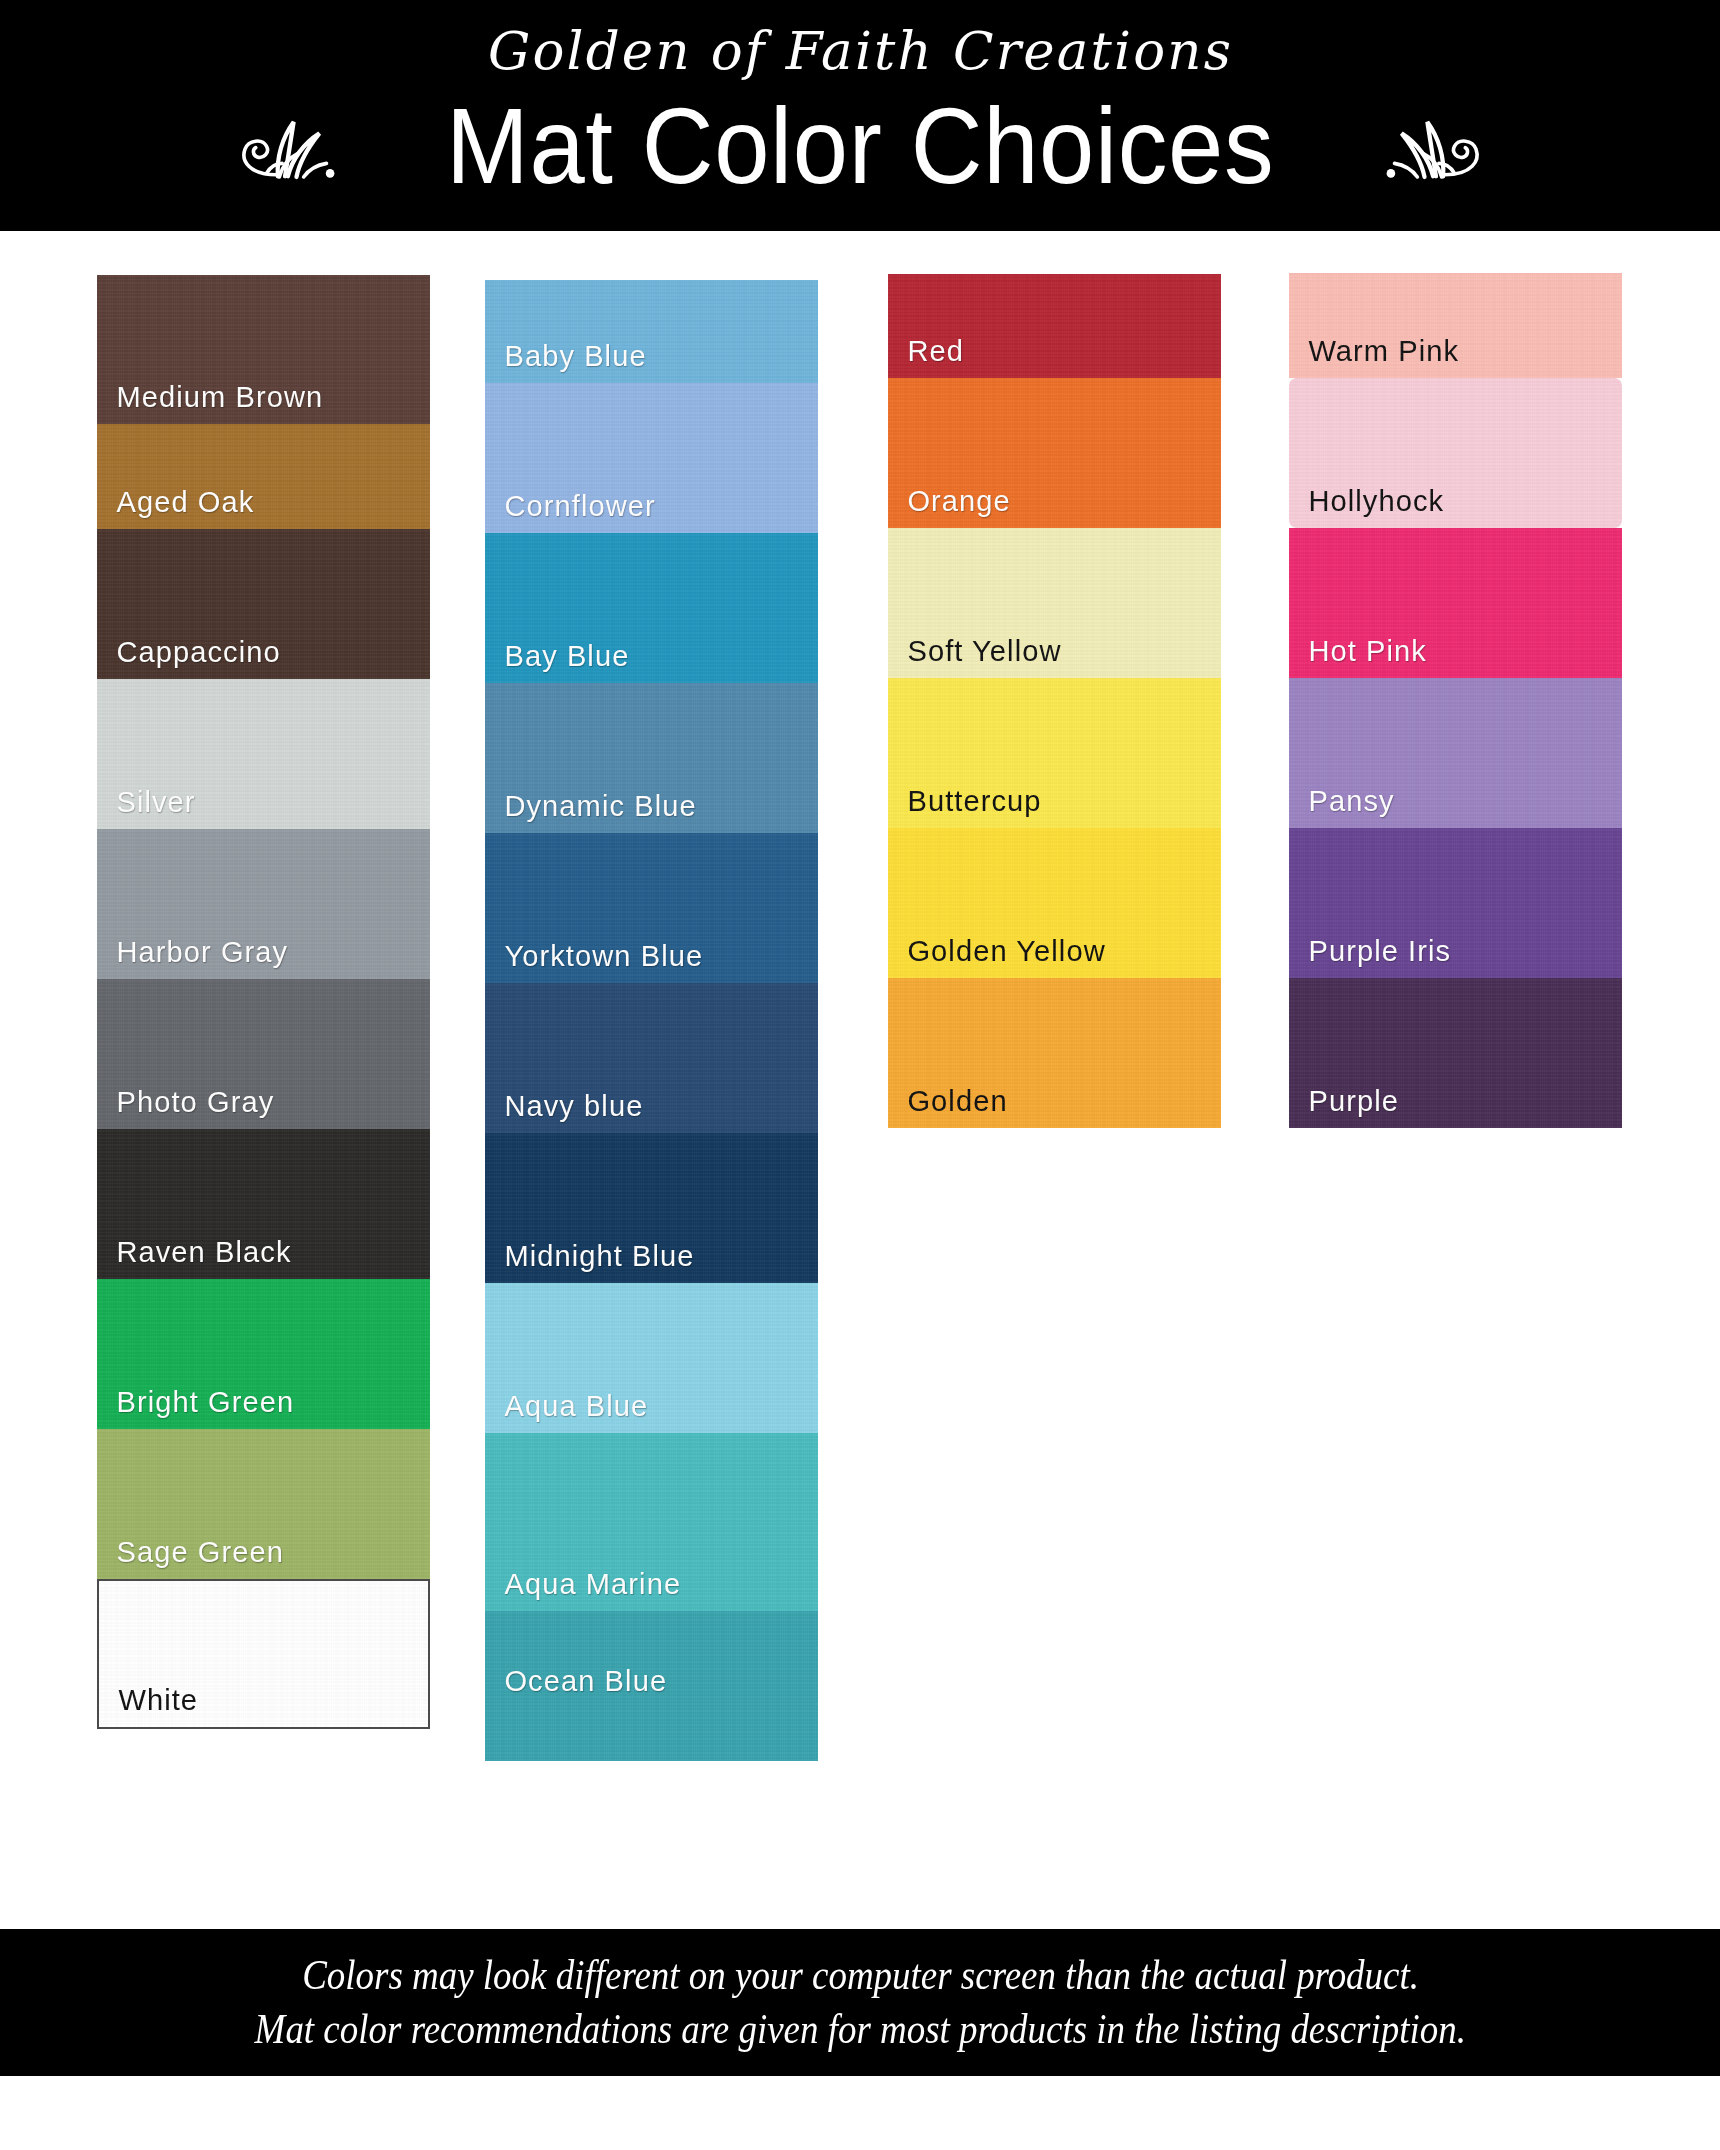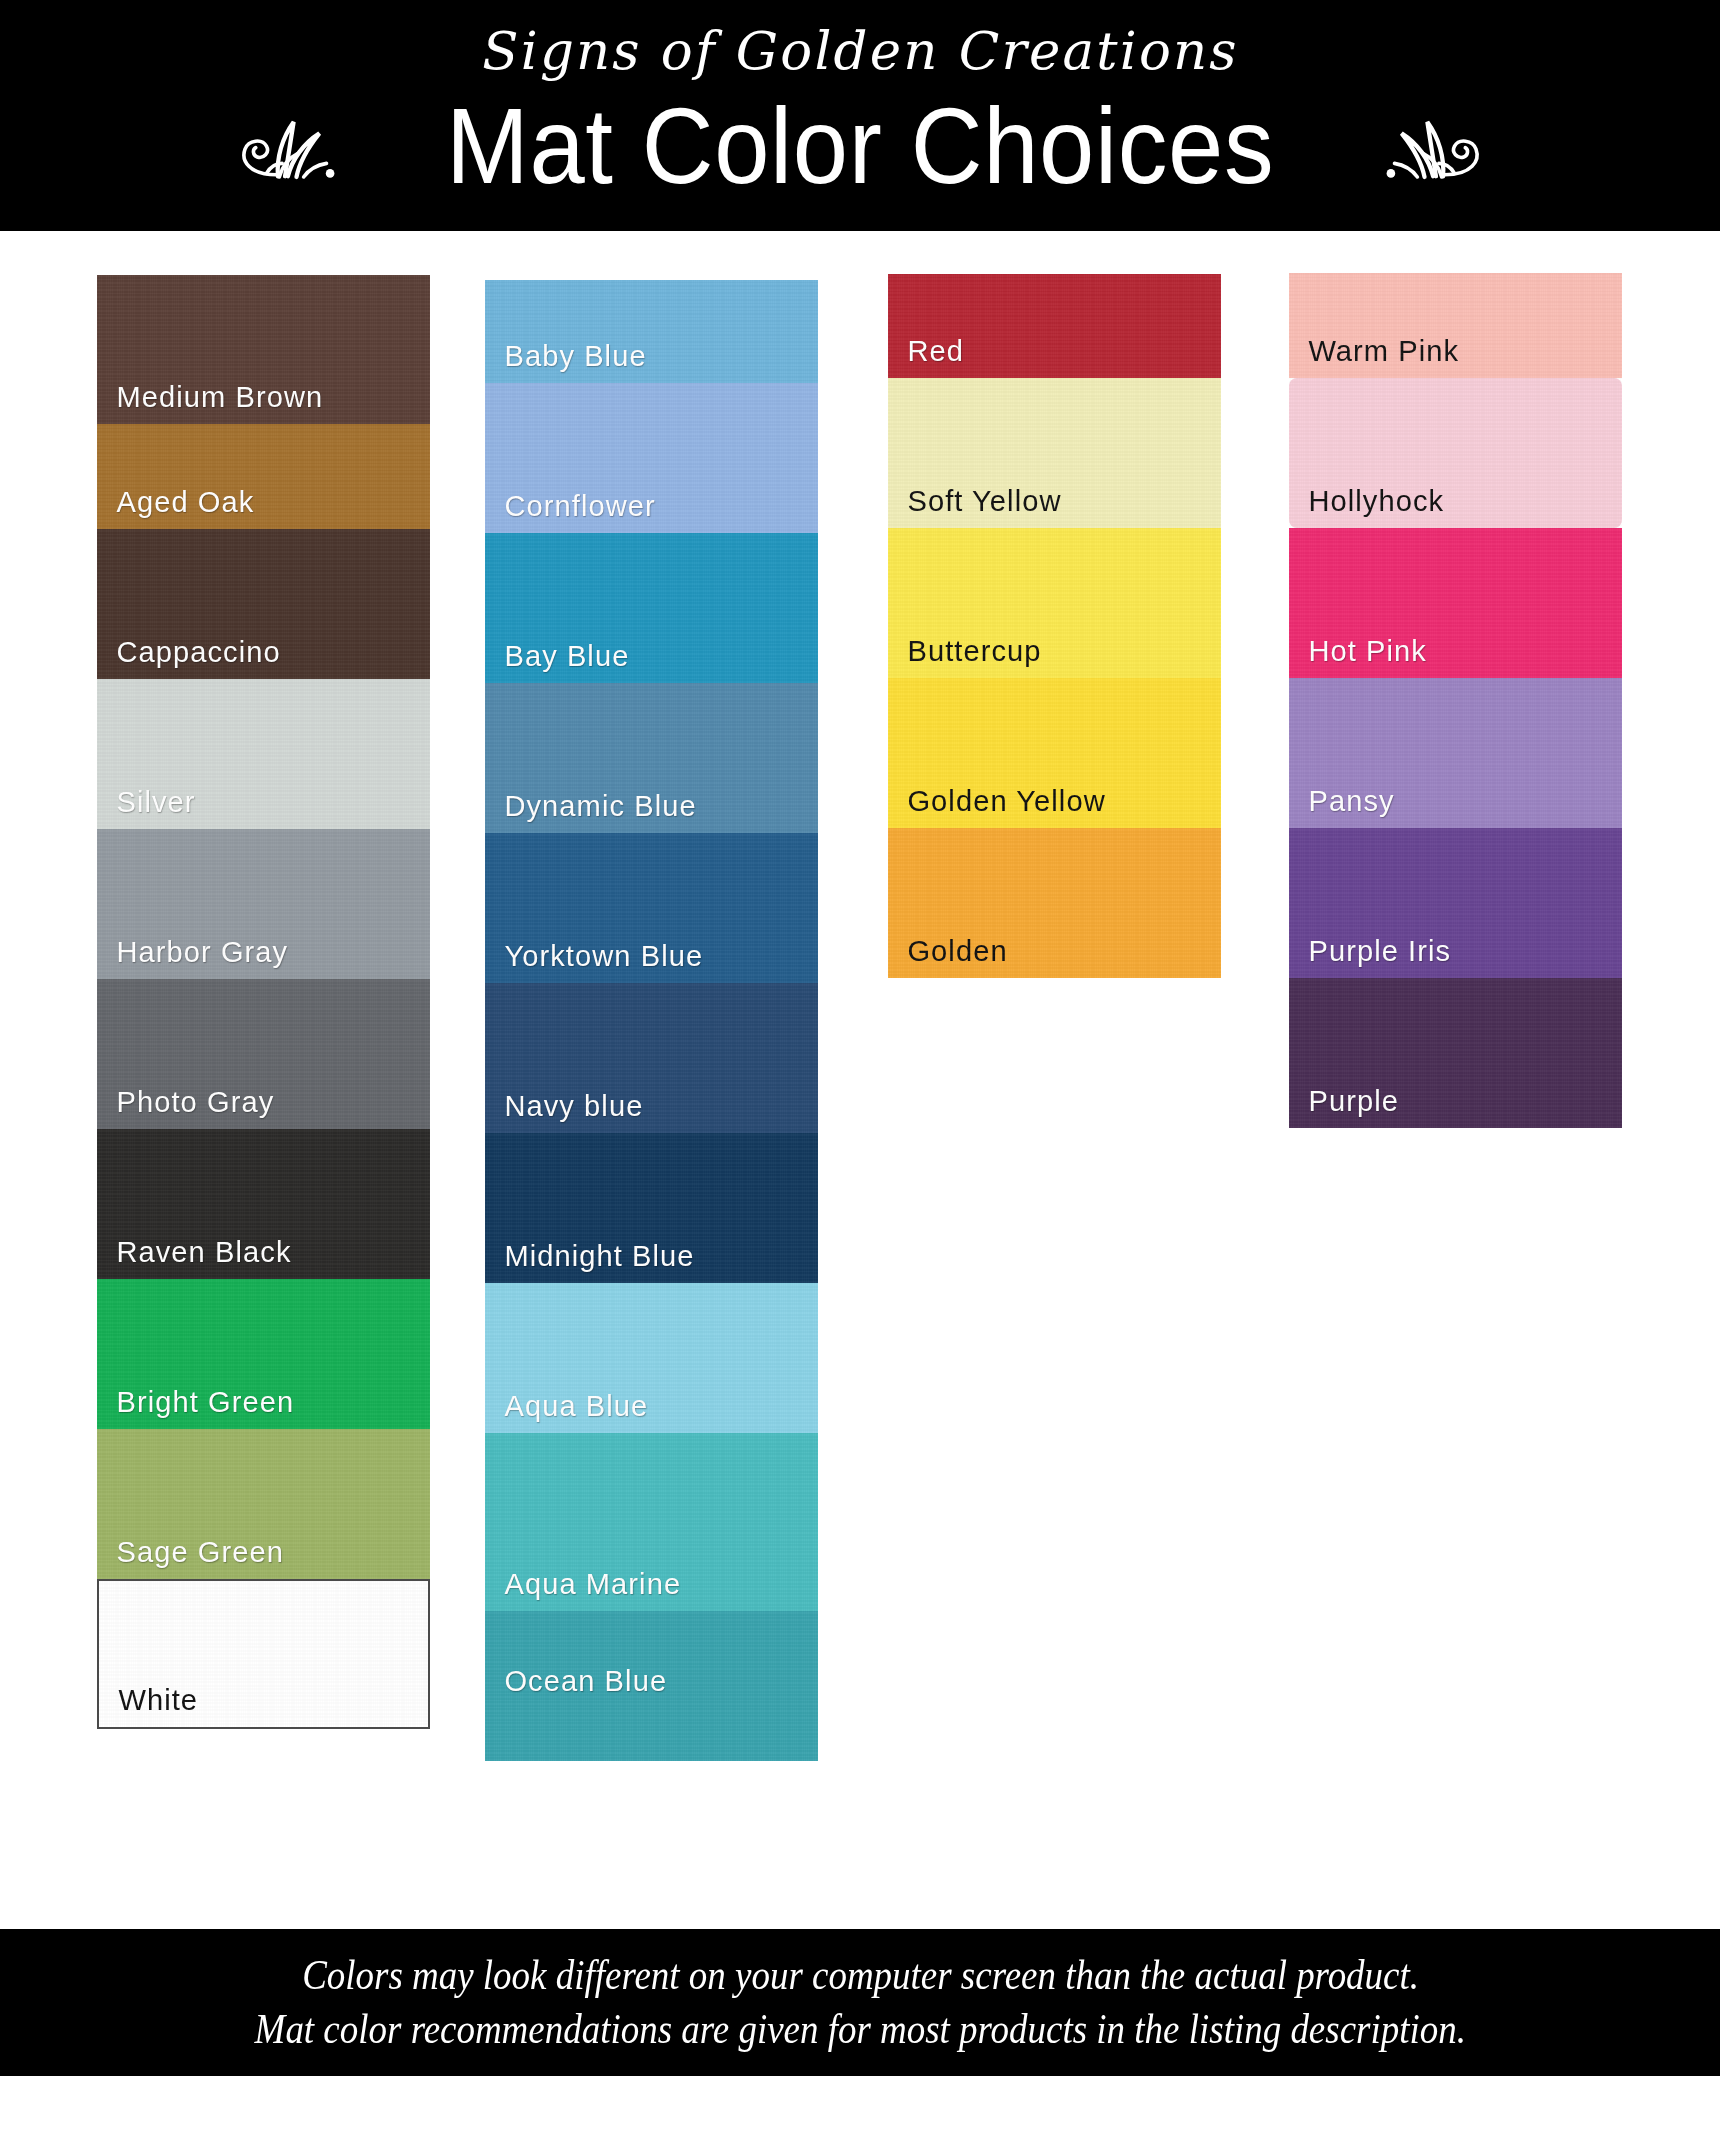--- a/index.html
+++ b/index.html
@@ -129,21 +129,21 @@
     font-size: 42px;
     line-height: 1.28;
     white-space: nowrap;
     transform: scaleX(0.88);
   }
 </style>
 </head>
 <body>
 
 <div id="header-banner">
-  <div id="brand-script">Signs of Golden Creations</div>
+  <div id="brand-script">Golden of Faith Creations</div>
   <div id="title-row">
     <span class="flourish">
       <svg width="143" height="79" viewBox="0 0 200 110" aria-hidden="true">
         <g fill="none" stroke="#ffffff" stroke-width="5" stroke-linecap="round">
           <path d="M58 96 C20 96 8 76 14 60 C19 47 38 45 44 56 C49 65 40 74 31 71 C25 69 24 61 29 58"></path>
           <path d="M60 98 C58 72 66 44 82 22 C78 48 74 72 70 98" stroke-width="6"></path>
           <path d="M74 98 C80 74 96 52 118 38 C102 58 90 78 86 99" stroke-width="6"></path>
           <path d="M62 99 C66 84 76 72 88 66"></path>
           <path d="M96 99 C104 88 116 82 128 80"></path>
           <circle cx="133" cy="94" r="6" fill="#ffffff" stroke="none"></circle>
@@ -229,20 +229,23 @@
       <span class="swatch-label label-light" style="color: rgb(255, 255, 255);">Aqua Marine</span>
     </div>
     <div class="swatch" style="background: rgb(58, 163, 174); height: 150px; align-items: center;">
       <span class="swatch-label label-light" style="color: rgb(255, 255, 255);">Ocean Blue</span>
     </div>
   </div>
 <div class="swatch-column" id="column-3">
     <div class="swatch" style="background: rgb(181, 38, 52); height: 104px;">
       <span class="swatch-label label-light" style="color: rgb(255, 255, 255);">Red</span>
     </div>
+    <div class="swatch" style="background: rgb(236, 112, 40); height: 150px;">
+      <span class="swatch-label label-light" style="color: rgb(255, 255, 255);">Orange</span>
+    </div>
     <div class="swatch" style="background: rgb(240, 237, 184); height: 150px;">
       <span class="swatch-label label-dark" style="color: rgb(17, 17, 17);">Soft Yellow</span>
     </div>
     <div class="swatch" style="background: rgb(250, 232, 79); height: 150px;">
       <span class="swatch-label label-dark" style="color: rgb(17, 17, 17);">Buttercup</span>
     </div>
     <div class="swatch" style="background: rgb(252, 222, 56); height: 150px;">
       <span class="swatch-label label-dark" style="color: rgb(17, 17, 17);">Golden Yellow</span>
     </div>
     <div class="swatch" style="background: rgb(245, 169, 53); height: 150px;">

